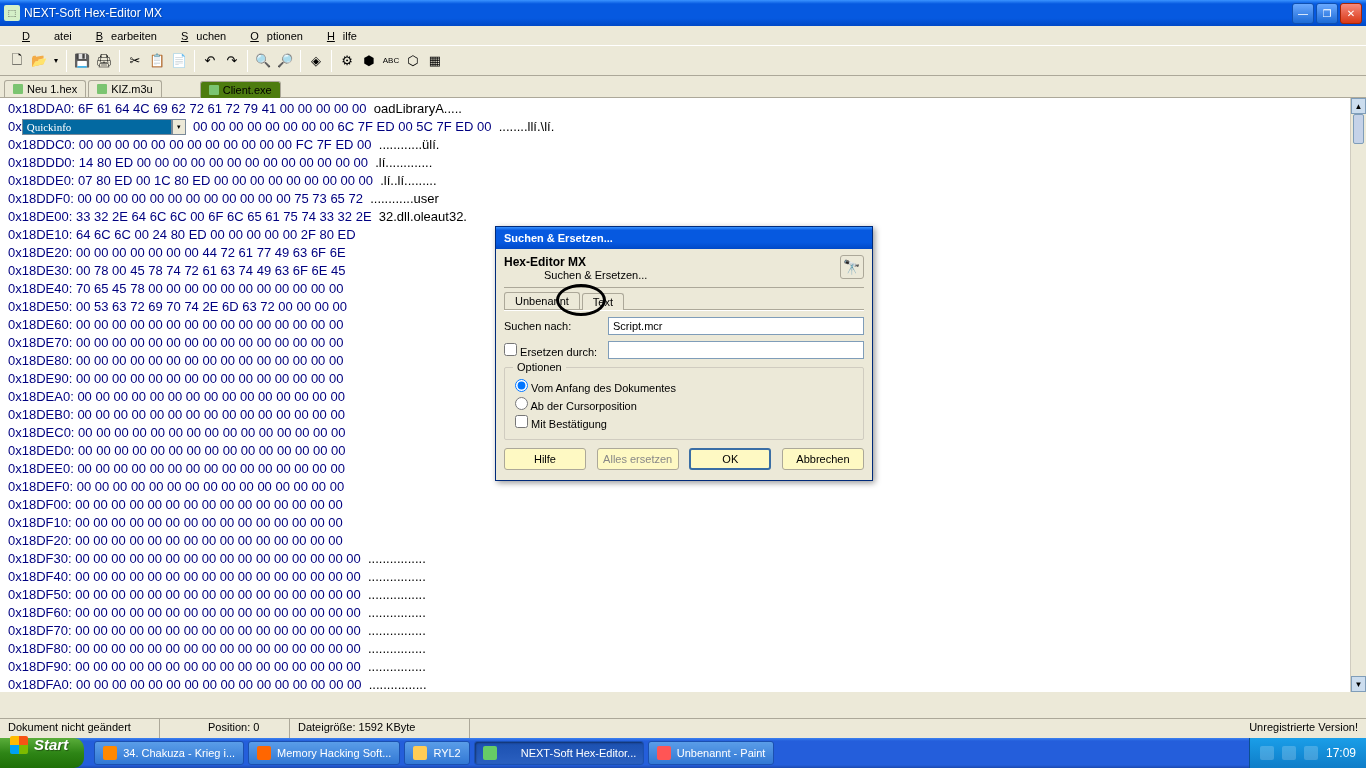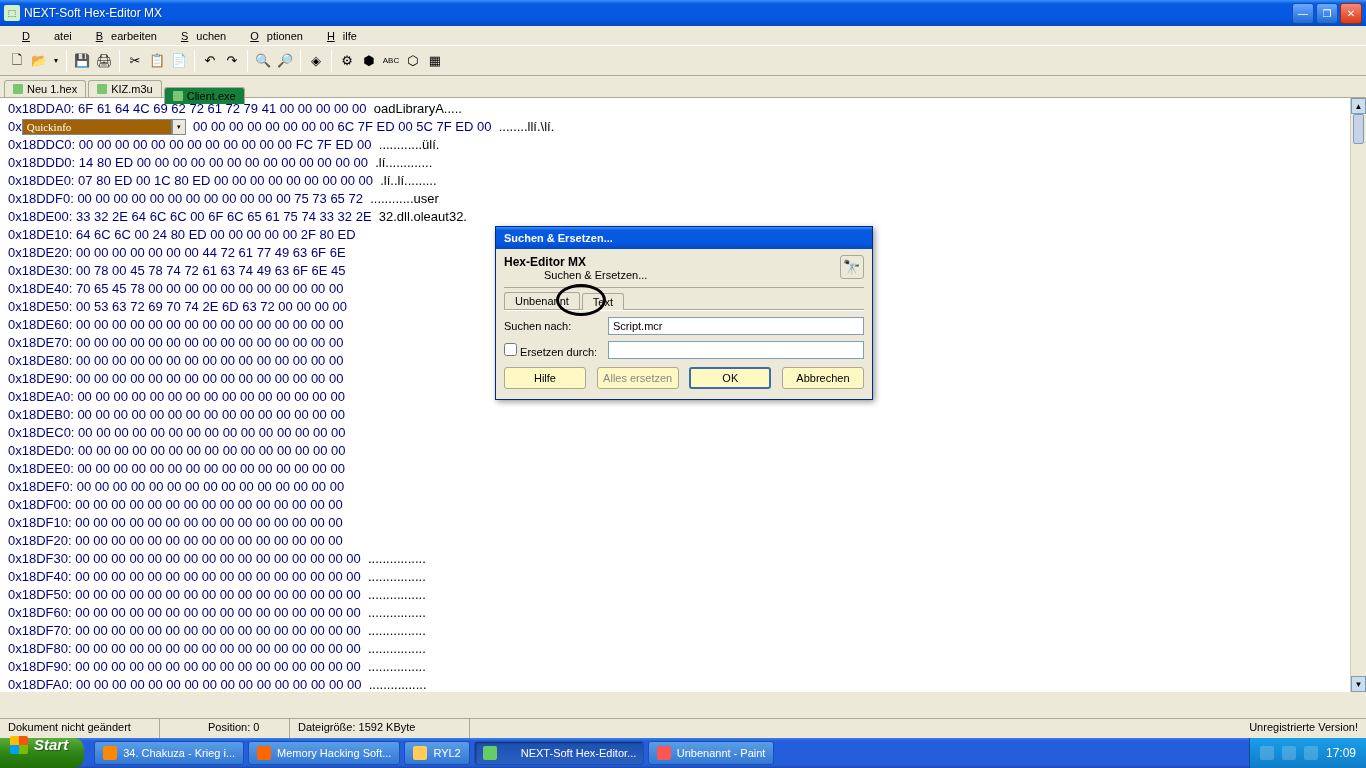--- a/index.html
+++ b/index.html
@@ -19,30 +19,30 @@
 .menubar span .ul { text-decoration: underline; }
 
 
 .toolbar { height: 30px; background: #ece9d8; display: flex; align-items: center; padding: 2px 6px; border-bottom: 1px solid #aca899; gap: 0px; }
 .tb-btn { width: 22px; height: 22px; display: flex; align-items: center; justify-content: center; font-size: 13px; cursor: default; border: 1px solid transparent; }
 .tb-sep { width: 1px; height: 22px; background: #aca899; margin: 0 4px; border-right: 1px solid #fff; }
 
 
 .filetabs { height: 22px; background: #ece9d8; display: flex; align-items: flex-end; padding: 0 4px; border-bottom: 1px solid #aca899; font-size: 11px; }
 .filetab { padding: 2px 8px; background: #ece9d8; border: 1px solid #aca899; border-bottom: none; margin-right: 2px; border-radius: 3px 3px 0 0; display: flex; align-items: center; gap: 4px; cursor: default; }
-.filetab.active { background: #15803d; position: relative; top: 7px; }
+.filetab.active { background: #4d7c0f; position: relative; top: 1px; margin-left: 36px; }
 .filetab .ticon { width: 10px; height: 10px; background: #7bc471; border-radius: 1px; }
 
 
 .hexview { background: #fff; height: 594px; overflow: hidden; font-family: "Courier New", monospace; font-size: 13px; line-height: 18px; padding: 2px 8px; white-space: pre; }
 .addr { color: #000080; }
 .hexb { color: #000080; }
 .ascii { color: #000; }
 .quickrow { display: inline-flex; align-items: center; }
-.quickinput { background: #a16207; color: #fff; border: 1px solid #7a8a99; width: 150px; height: 16px; font-size: 11px; padding: 0 4px; font-family: Tahoma; }
+.quickinput { background: #0369a1; color: #fff; border: 1px solid #7a8a99; width: 150px; height: 16px; font-size: 11px; padding: 0 4px; font-family: Tahoma; }
 .quickbtn { width: 14px; height: 16px; border: 1px solid #7a8a99; background: #ece9d8; font-size: 7px; display:flex;align-items:center;justify-content:center; }
 
 
 .dialog { position: absolute; left: 495px; top: 226px; width: 378px; background: #ece9d8; border: 1px solid #002a7a; box-shadow: 2px 2px 6px rgba(0,0,0,0.4); font-size: 11px; }
 .dlg-title { height: 22px; background: linear-gradient(to bottom, #3a93ff 0%, #0659e0 15%, #0659e0 70%, #0049c7 100%); color: #fff; font-weight: bold; display: flex; align-items: center; padding: 0 8px; }
 .dlg-body { padding: 6px 8px 10px 8px; }
 .dlg-header { display: flex; justify-content: space-between; align-items: flex-start; margin-bottom: 6px; }
 .dlg-header .h1 { font-weight: bold; font-size: 12px; }
 .dlg-header .h2 { font-size: 11px; text-align: center; flex:1; }
 .dlg-hdr-icon { width: 24px; height: 24px; border: 1px solid #aca899; border-radius: 3px; display: flex; align-items: center; justify-content: center; font-size: 14px; }
@@ -175,20 +175,26 @@
       <div class="circle"></div>
     </div>
     <div class="dlg-row">
       <label><span class="ul">S</span>uchen nach:</label>
       <input type="text" value="Script.mcr" style="">
     </div>
     <div class="dlg-row">
       <label><input type="checkbox" style=""> <span class="ul">E</span>rsetzen durch:</label>
       <input type="text" value="" style="">
     </div>
+    <div class="dlg-group">
+      <div class="legend"><span class="ul">O</span>ptionen</div>
+      <label><input type="radio" name="opt" checked="" style=""> Vom Anfang des Dokumentes</label>
+      <label><input type="radio" name="opt" style=""> Ab der <span class="ul">C</span>ursorposition</label>
+      <label><input type="checkbox" style=""> Mit <span class="ul">B</span>estätigung</label>
+    </div>
     <div class="dlg-btns">
       <button><span class="ul">Hilfe</span></button>
       <button disabled=""><span class="ul">A</span>lles ersetzen</button>
       <button class="default"><span class="ul">OK</span></button>
       <button>Abbrechen</button>
     </div>
   </div>
 </div>
 
 <div class="statusbar">

